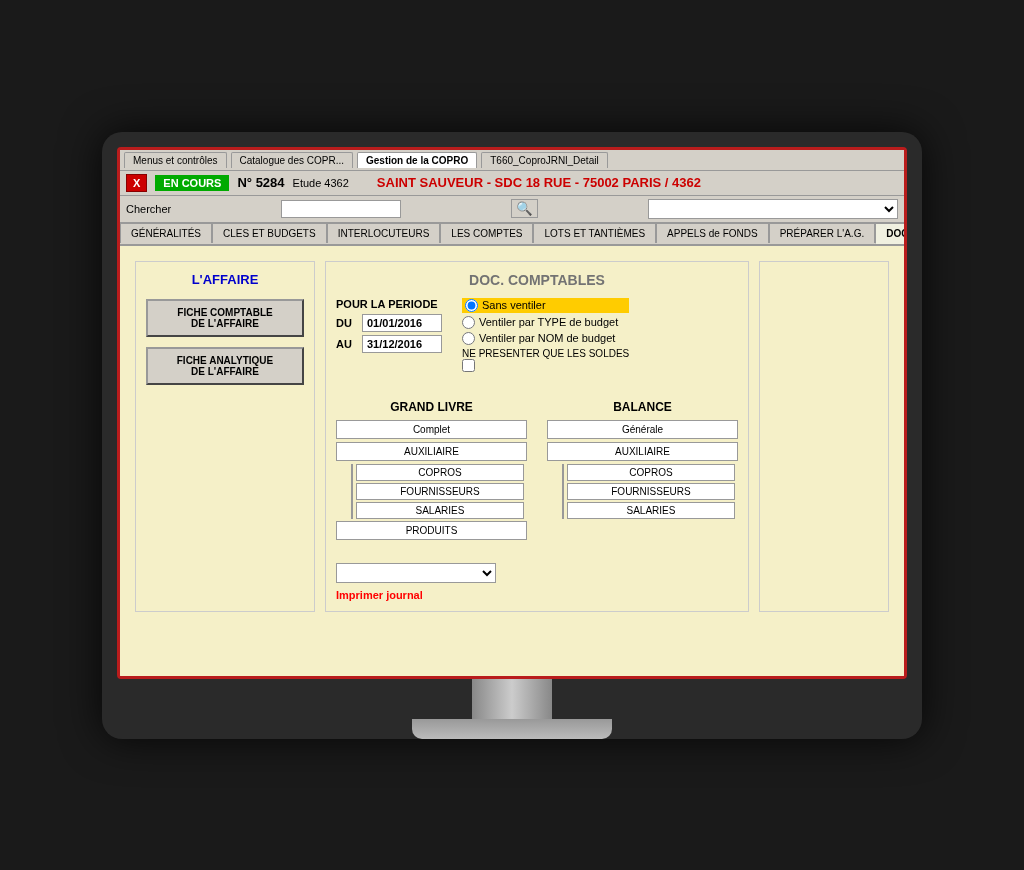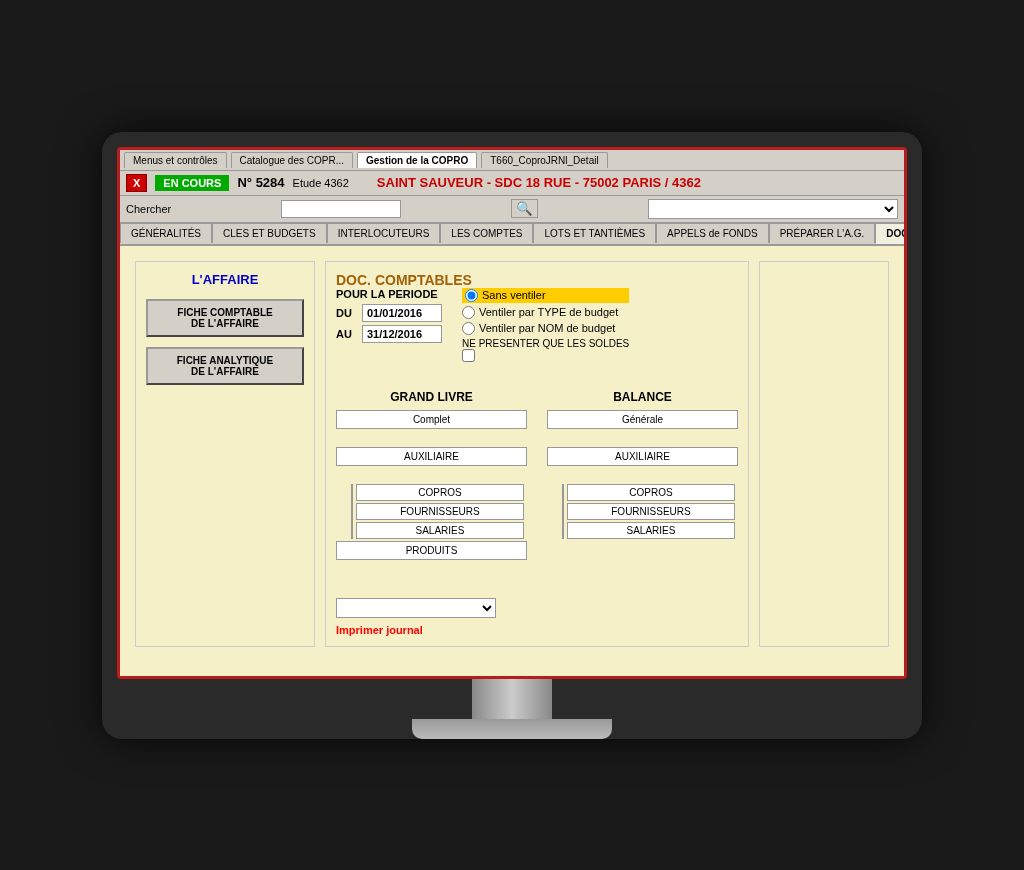--- a/index.html
+++ b/index.html
@@ -213,24 +213,25 @@
 
     
     .middle-panel {
       flex: 1;
       border: 1px solid #ccc;
       background: #f5f0c8;
       padding: 10px;
     }
 
     .doc-title {
-      color: #a16207;
+      color: #737373;
       font-weight: bold;
       font-size: 14px;
-      text-align: left;
+      text-align: center;
+      margin-bottom: 10px;
     }
 
     .period-section {
       margin-bottom: 10px;
     }
 
     .period-label {
       font-weight: bold;
       font-size: 11px;
       margin-bottom: 4px;
@@ -298,21 +299,21 @@
 
     .doc-btn {
       display: block;
       width: 100%;
       background: white;
       border: 1px solid #999;
       padding: 3px 6px;
       font-size: 10px;
       text-align: center;
       cursor: pointer;
-      margin-bottom: 18px;
+      margin-bottom: 3px;
     }
 
     .doc-btn.aux-btn {
       background: white;
     }
 
     .sub-buttons {
       margin-left: 15px;
       border-left: 2px solid #999;
       padding-left: 3px;

